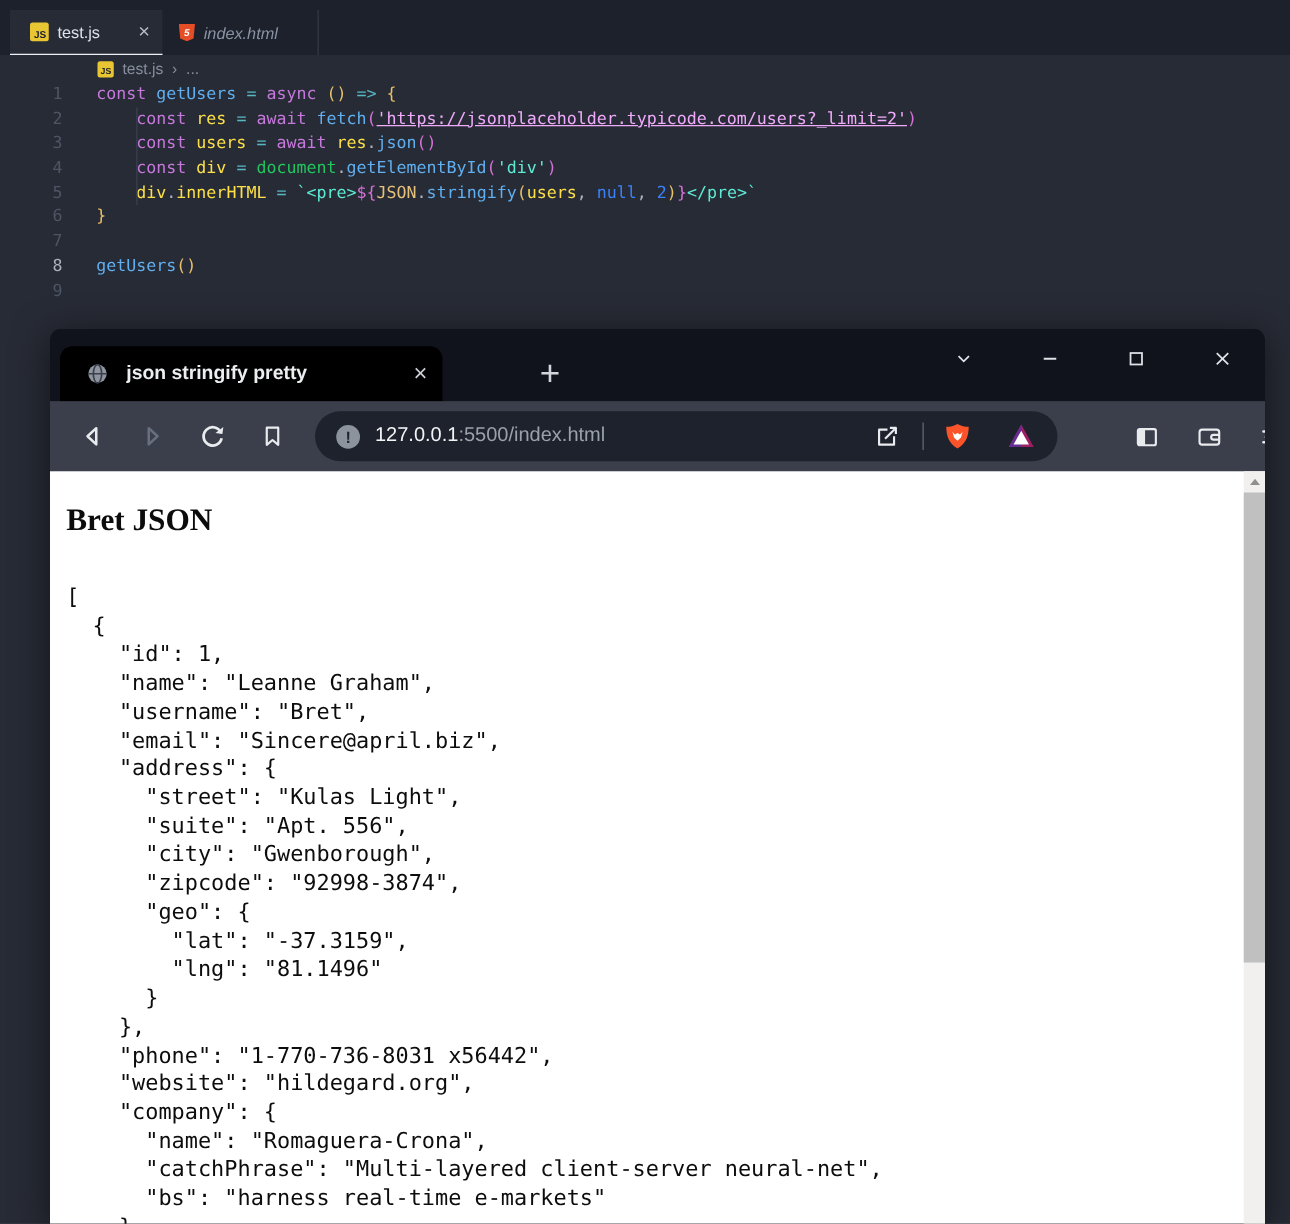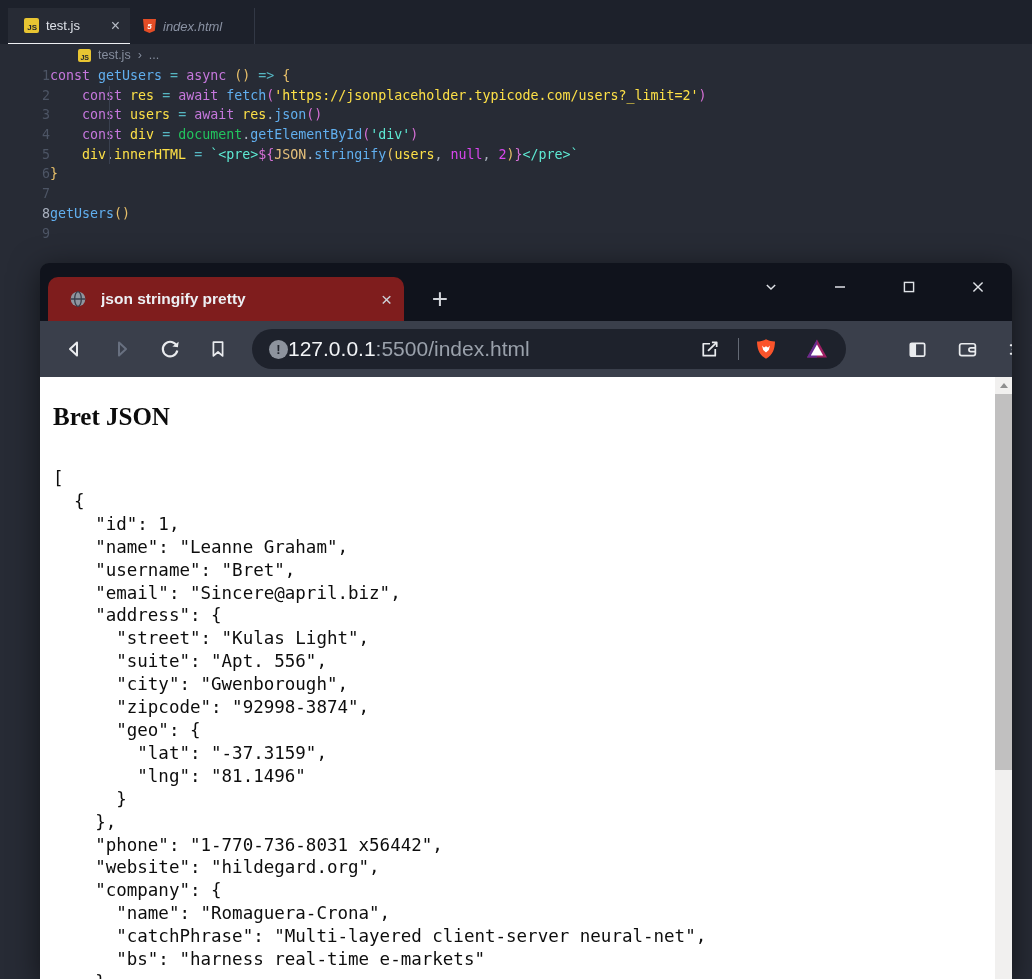--- a/index.html
+++ b/index.html
@@ -19,47 +19,47 @@
                color:#fff; font-size:8px; font-weight:bold; display:flex; align-items:center; justify-content:center; flex:none; }
   .vs-breadcrumb { position:absolute; top:44px; left:0; height:22px; width:1032px; display:flex; align-items:center;
                    padding-left:78px; gap:7px; color:#868e9e; font-size:12.5px; }
   .js-icon.small { width:13px; height:13px; font-size:7px; }
 
   .code-area { position:absolute; top:66px; left:0; width:1032px;
                font-family:"DejaVu Sans Mono", monospace; font-size:13.3px; line-height:19.7px; }
   .code-line { display:flex; height:19.7px; white-space:pre; }
   .gutter { width:50px; text-align:right; color:#4d5565; flex:none; }
   .gutter.active { color:#a9b1bf; }
-  .ltext { }
+  .ltext { margin-left:27px; }
   .indent-guide { position:absolute; left:109px; top:85.7px; width:1px; height:78.8px; background:#39404f; }
   .tk-kw{color:#c678dd} .tk-fn{color:#61afef} .tk-var{color:#fde047} .tk-op{color:#56b6c2}
-  .tk-str{color:#5eead4} .tk-lnk{color:#fde047;}
-  .tk-cls{color:#e5c07b} .tk-obj{color:#22c55e} .tk-num{color:#d946ef}
+  .tk-str{color:#5eead4} .tk-lnk{color:#f0abfc;text-decoration:underline}
+  .tk-cls{color:#e5c07b} .tk-obj{color:#22c55e} .tk-num{color:#3b82f6}
   .tk-pln{color:#abb2bf} .tk-b1{color:#e8c06a} .tk-b2{color:#d670d6}
 
   
   .browser { position:absolute; left:40px; top:263px; width:972px; height:716px;
              border-radius:9px 9px 0 0; box-shadow:0 6px 30px rgba(0,0,0,.55); overflow:hidden; }
   .b-tabstrip { position:absolute; top:0; left:0; width:100%; height:58px; background:#10131c; }
-  .b-tab { position:absolute; left:8px; top:14px; width:356px; height:44px; background:#7f1d1d;
+  .b-tab { position:absolute; left:8px; top:14px; width:306px; height:44px; background:#000000;
            border-radius:10px 10px 0 0; display:flex; align-items:center; padding:0 12px 0 20px; }
   .b-tab .title { margin-left:13px; font-size:15.5px; font-weight:600; color:#eceef2; flex:1;
                   white-space:nowrap; overflow:hidden; }
   .b-tab .close { color:#cdd1d8; font-size:19px; line-height:1; }
   .b-newtab { position:absolute; left:378px; top:14px; width:44px; height:44px; display:flex;
               align-items:center; justify-content:center; color:#d2d5da; font-size:28px; font-weight:300; }
   .winctl { position:absolute; top:12px; width:24px; height:24px; display:flex; align-items:center; justify-content:center; }
 
   .b-toolbar { position:absolute; top:58px; left:0; width:100%; height:56px; background:#3a3f4b; }
   .navbtn { position:absolute; top:15px; width:26px; height:26px; display:flex; align-items:center; justify-content:center; }
   .addr { position:absolute; left:212px; top:8px; width:594px; height:40px; background:#1e222c;
           border-radius:20px; display:flex; align-items:center; }
   .site-info { width:19px; height:19px; border-radius:50%; background:#8d939d; color:#21252e; font-size:13px;
                font-weight:bold; display:flex; align-items:center; justify-content:center; margin-left:17px; flex:none; }
-  .url { font-size:21px; white-space:nowrap; }
+  .url { margin-left:12px; font-size:16px; white-space:nowrap; }
   .url .host { color:#f2f4f6; }
   .url .rest { color:#9aa1ab; }
   .in-pill { position:absolute; top:7px; width:26px; height:26px; display:flex; align-items:center; justify-content:center; }
   .addr-sep { position:absolute; left:486px; top:9px; width:1px; height:22px; background:#646a75; }
 
   .b-content { position:absolute; top:114px; left:0; width:972px; height:602px; background:#ffffff; }
   .page-heading { position:absolute; left:13px; top:26px; font-family:"Liberation Serif", serif;
                   font-size:25px; font-weight:bold; color:#0c0c0c; }
   .json-pre { position:absolute; left:13px; top:90px; font-family:"DejaVu Sans Mono", monospace;
               font-size:17.5px; line-height:22.9px; color:#0d0d0d; white-space:pre; }

